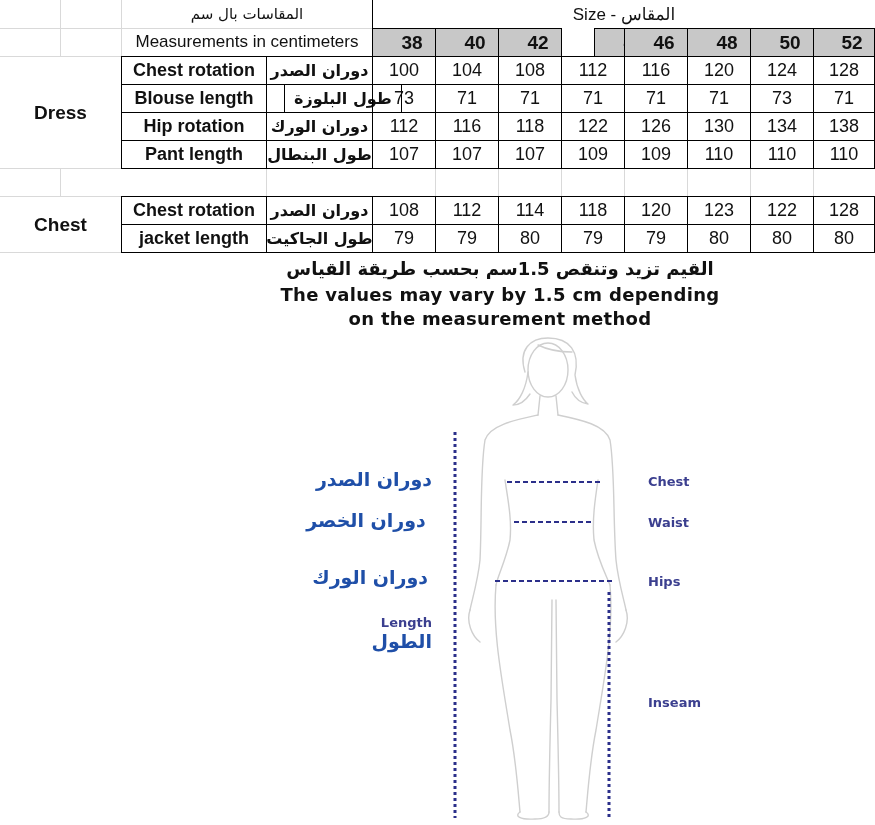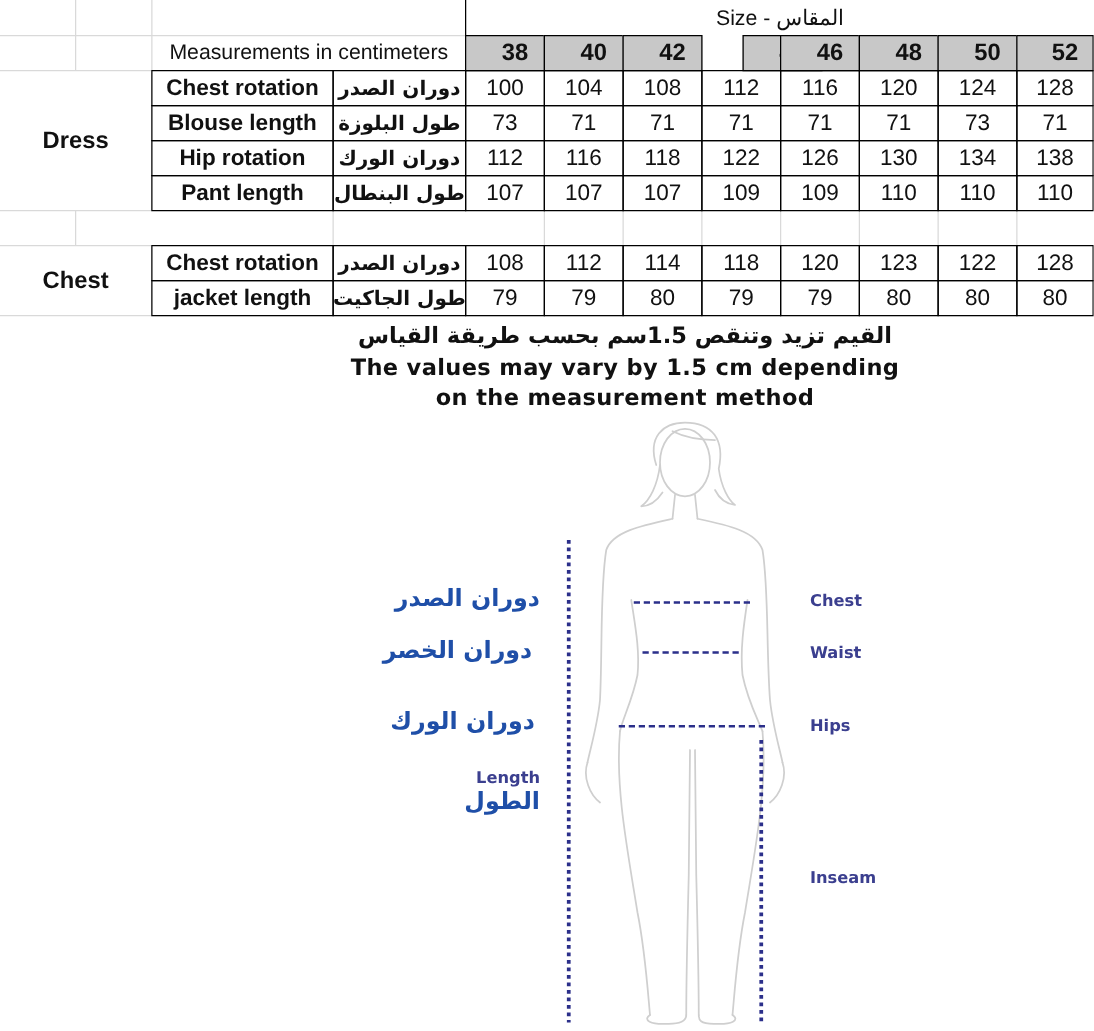--- a/index.html
+++ b/index.html
@@ -50,20 +50,21 @@
   <div class="gl" style="left:266px;top:168px;width:1px;height:28px;"></div>
   <div class="gl" style="left:435px;top:168px;width:1px;height:28px;"></div>
   <div class="gl" style="left:498px;top:168px;width:1px;height:28px;"></div>
   <div class="gl" style="left:561px;top:168px;width:1px;height:28px;"></div>
   <div class="gl" style="left:624px;top:168px;width:1px;height:28px;"></div>
   <div class="gl" style="left:687px;top:168px;width:1px;height:28px;"></div>
   <div class="gl" style="left:750px;top:168px;width:1px;height:28px;"></div>
   <div class="gl" style="left:813px;top:168px;width:1px;height:28px;"></div>
   <div class="gl" style="left:0;top:252px;width:875px;height:1px;"></div>
 
+  <div class="cell ar-plain" style="left:122px;top:0;width:250px;height:28px;">المقاسات بال سم</div>
   <div class="cell" style="left:372px;top:0;width:503px;height:28px;border-left:1px solid #000;font-size:17px;">Size - المقاس</div>
   <div class="cell" style="left:122px;top:28px;width:250px;height:28px;font-size:17px;">Measurements in centimeters</div>
 
   <div class="cell b hdr" style="left:372px;top:28px;width:64px;height:29px;">38</div>
   <div class="cell b hdr" style="left:435px;top:28px;width:64px;height:29px;">40</div>
   <div class="cell b hdr" style="left:498px;top:28px;width:64px;height:29px;">42</div>
   <div class="cell b hdr" style="left:594px;top:28px;width:64px;height:29px;">44</div>
   <div class="cell b hdr" style="left:624px;top:28px;width:64px;height:29px;">46</div>
   <div class="cell b hdr" style="left:687px;top:28px;width:64px;height:29px;">48</div>
   <div class="cell b hdr" style="left:750px;top:28px;width:64px;height:29px;">50</div>
@@ -80,21 +81,21 @@
     <div class="cell b" style="left:498px;top:56px;width:64px;height:29px;">108</div>
     <div class="cell b" style="left:561px;top:56px;width:64px;height:29px;">112</div>
     <div class="cell b" style="left:624px;top:56px;width:64px;height:29px;">116</div>
     <div class="cell b" style="left:687px;top:56px;width:64px;height:29px;">120</div>
     <div class="cell b" style="left:750px;top:56px;width:64px;height:29px;">124</div>
     <div class="cell b" style="left:813px;top:56px;width:62px;height:29px;">128</div>
   </div>
 
   <div>
     <div class="cell b lbl" style="left:121px;top:84px;width:146px;height:29px;">Blouse length</div>
-    <div class="cell b ar" style="left:266px;top:84px;width:107px;height:29px;">طول البلوزة</div>
+    <div class="cell b ar" style="left:284px;top:84px;width:118px;height:29px;">طول البلوزة</div>
     <div class="cell b" style="left:372px;top:84px;width:64px;height:29px;">73</div>
     <div class="cell b" style="left:435px;top:84px;width:64px;height:29px;">71</div>
     <div class="cell b" style="left:498px;top:84px;width:64px;height:29px;">71</div>
     <div class="cell b" style="left:561px;top:84px;width:64px;height:29px;">71</div>
     <div class="cell b" style="left:624px;top:84px;width:64px;height:29px;">71</div>
     <div class="cell b" style="left:687px;top:84px;width:64px;height:29px;">71</div>
     <div class="cell b" style="left:750px;top:84px;width:64px;height:29px;">73</div>
     <div class="cell b" style="left:813px;top:84px;width:62px;height:29px;">71</div>
   </div>
 

